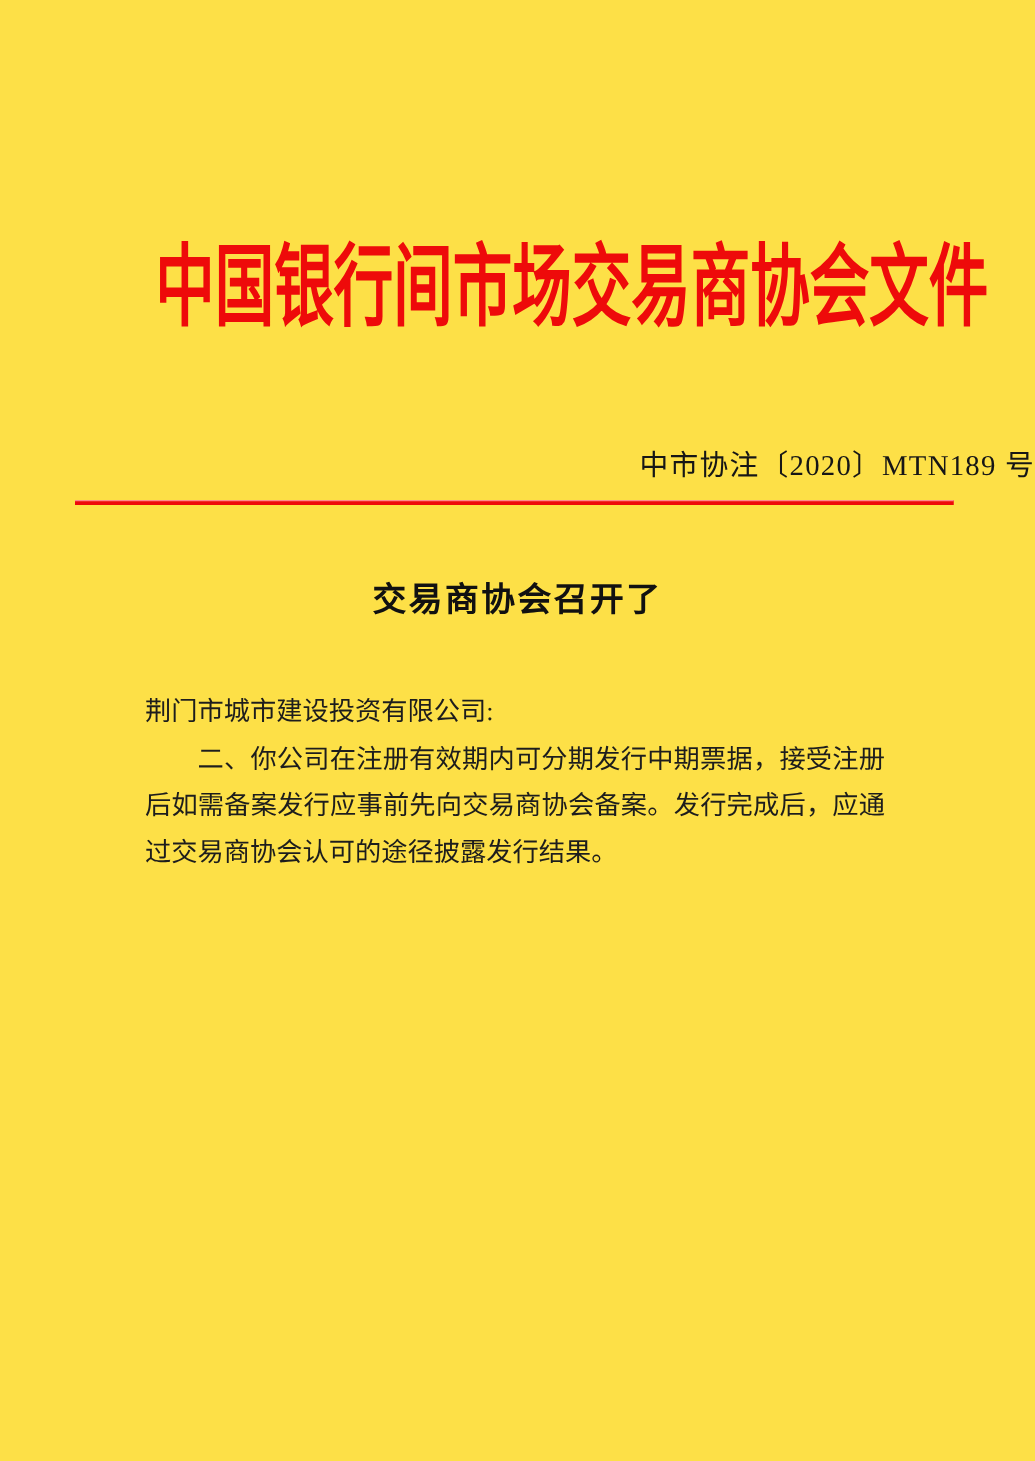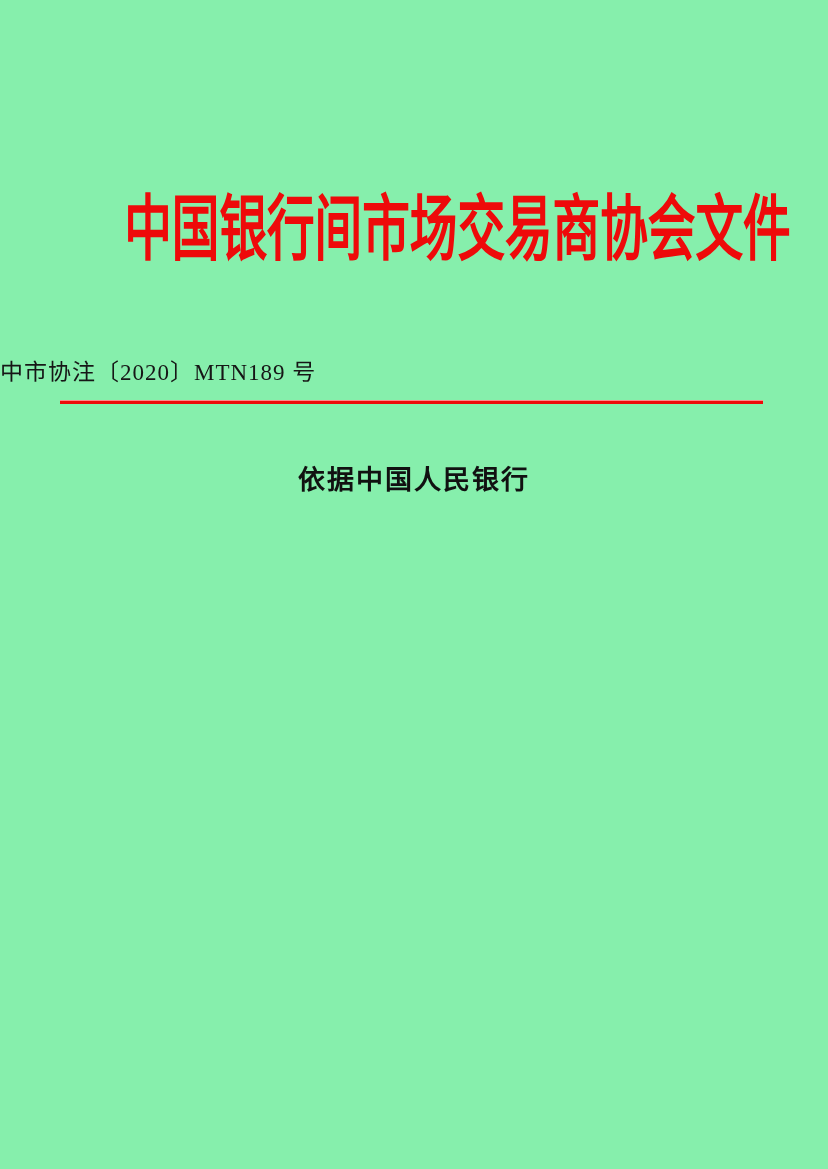--- a/index.html
+++ b/index.html
@@ -4,41 +4,41 @@
 <style>
   html, body {
     margin: 0;
     padding: 0;
     background: #ffffff;
   }
   .page {
     position: relative;
     width: 828px;
     height: 1169px;
-    background: #86efac;
+    background: #fde047;
     overflow: hidden;
     font-family: "Liberation Serif", "DejaVu Serif", serif;
   }
   
   .letterhead {
     margin-top: 193px;
     text-align: center;
     white-space: nowrap;
     font-size: 68px;
     line-height: 74px;
     font-weight: bold;
     color: #ee0a0a;
     transform: scale(0.70, 1.06);
     transform-origin: 50% 50%;
     letter-spacing: 0;
   }
   
   .doc-number {
     margin-top: 90px;
-    text-align: left;
+    text-align: right;
     font-size: 23px;
     line-height: 32px;
     letter-spacing: 1px;
     color: #161616;
   }
   
   .red-rule {
     margin: 11px 0 0 60px;
     width: 703px;
     height: 3px;
@@ -76,18 +76,20 @@
 <body>
 
 <div class="page">
 
   <div class="letterhead">中国银行间市场交易商协会文件</div>
 
   <div class="doc-number">中市协注〔2020〕MTN189 号</div>
 
   <div class="red-rule"></div>
 
-  <h1 class="notice-title">依据中国人民银行</h1>
+  <h1 class="notice-title">交易商协会召开了</h1>
 
   <div class="body-block">
+    <p class="salutation">荆门市城市建设投资有限公司:</p>
+    <p class="para">二、你公司在注册有效期内可分期发行中期票据，接受注册后如需备案发行应事前先向交易商协会备案。发行完成后，应通过交易商协会认可的途径披露发行结果。</p>
   </div>
 
 </div>
 
 </body></html>

